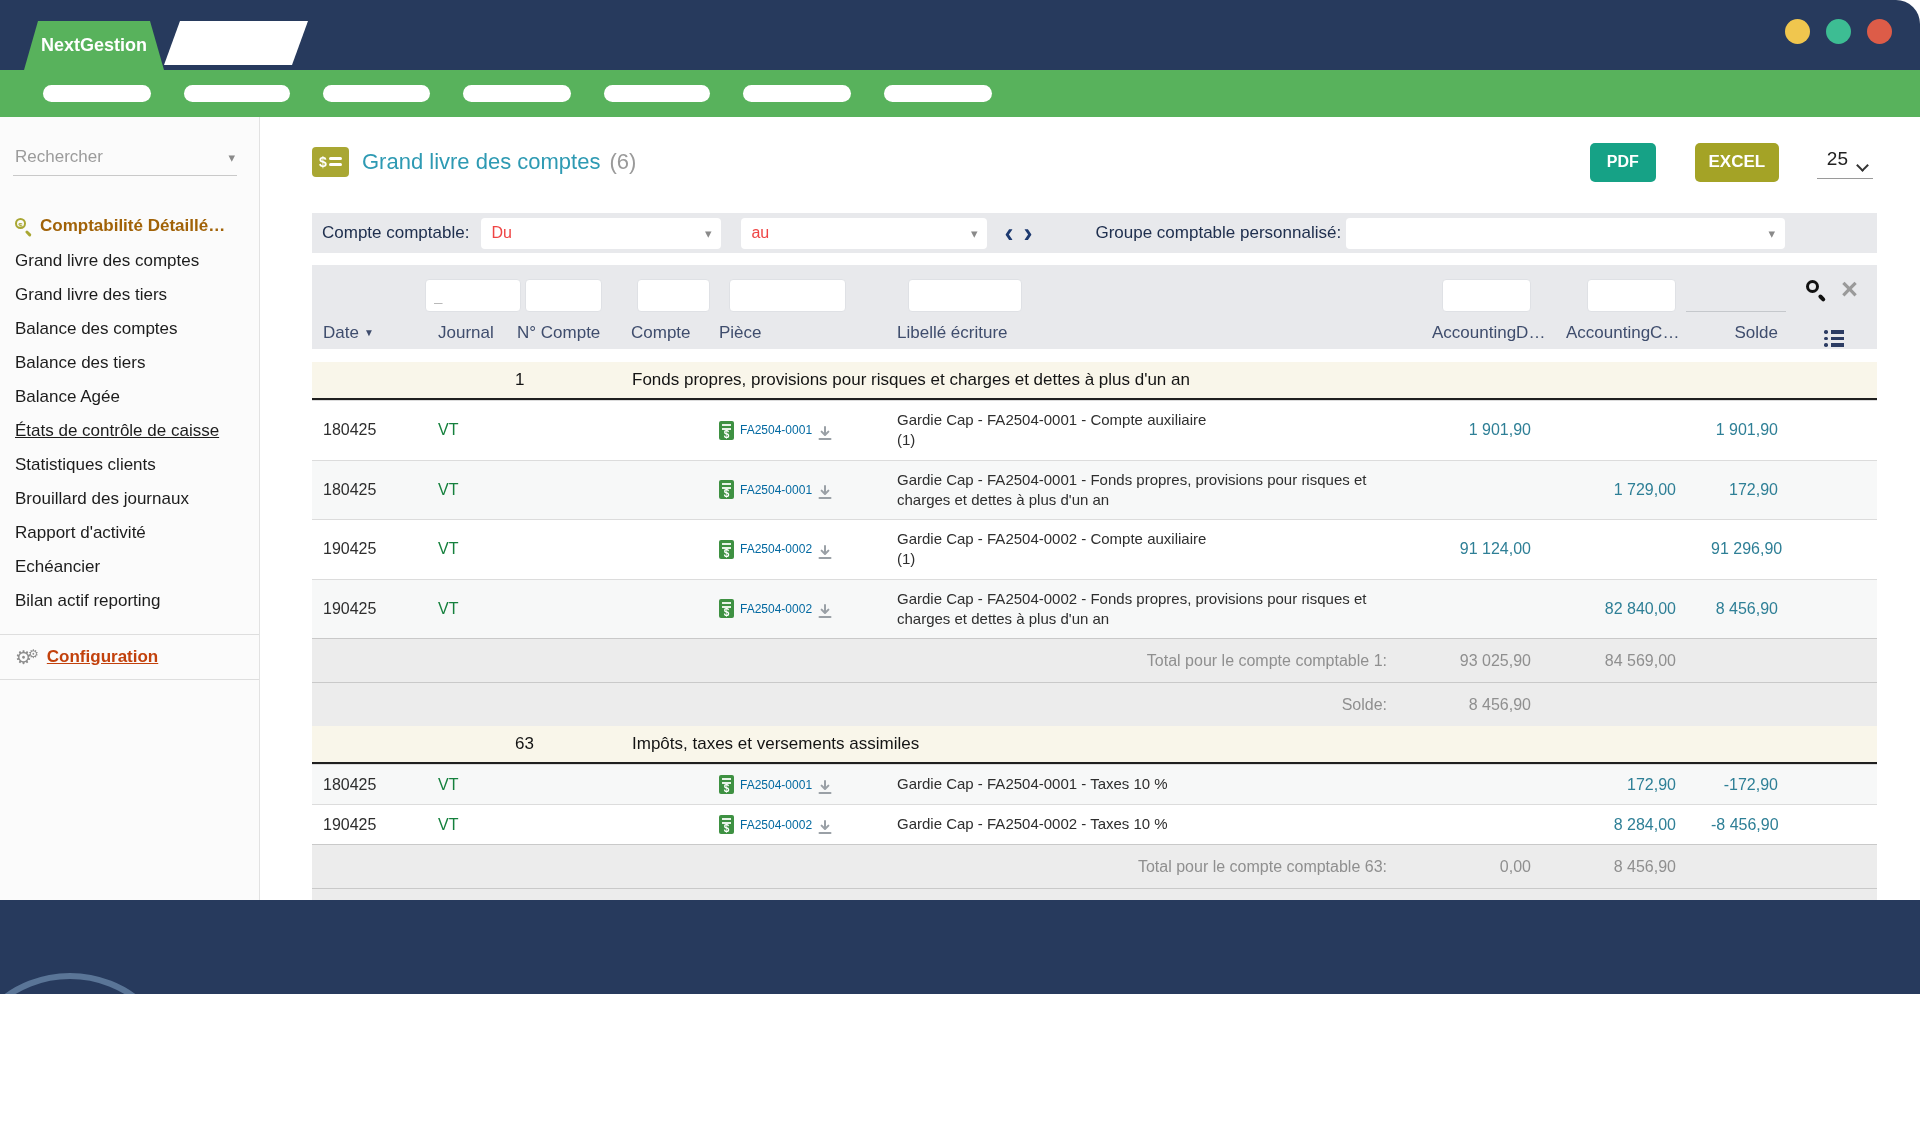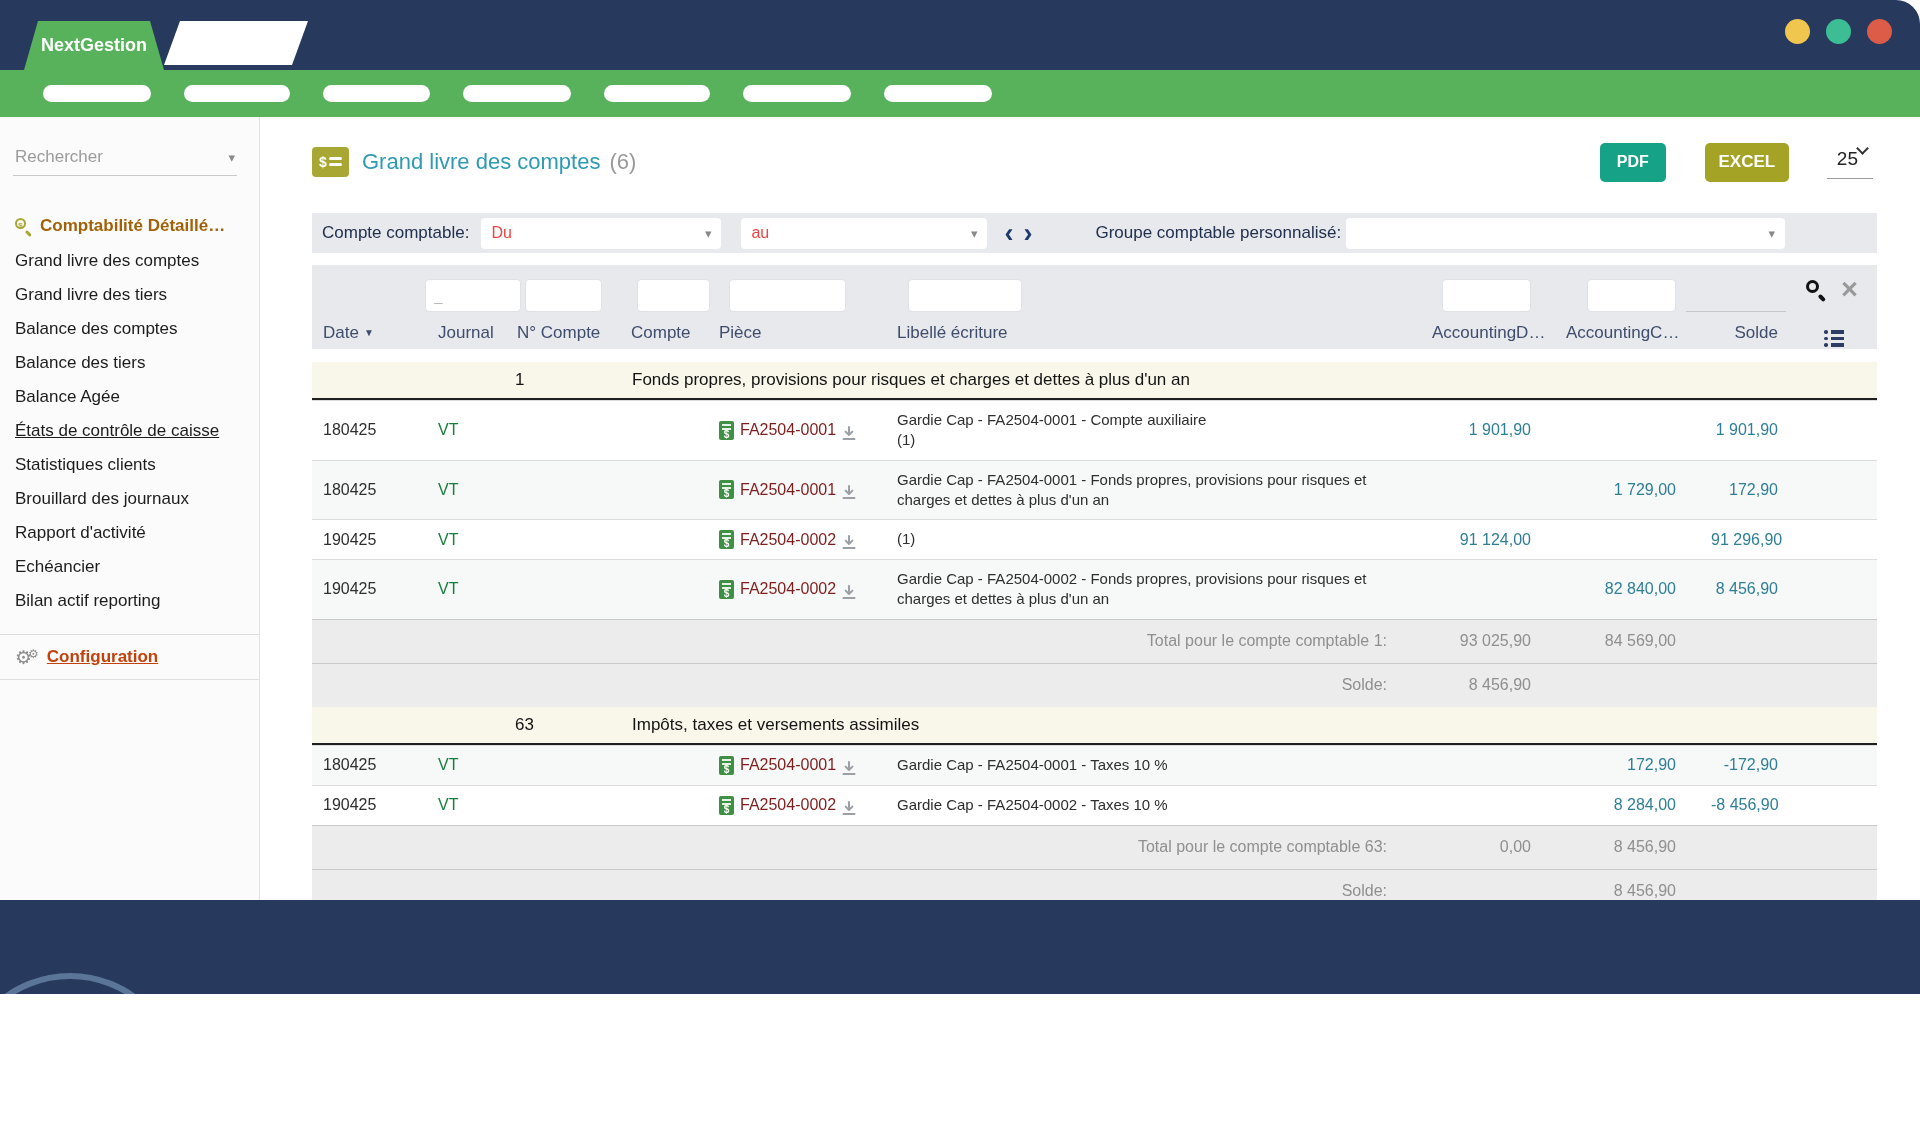--- a/index.html
+++ b/index.html
@@ -58,21 +58,21 @@
   .doc-icon .d { position:absolute; left:7px; top:7px; color:#fff; font-weight:700; font-size:14px; }
   .doc-icon .l1,.doc-icon .l2 { position:absolute; left:17px; width:13px; height:2.5px; background:#fff; border-radius:2px; }
   .doc-icon .l1 { top:10px; } .doc-icon .l2 { top:16px; }
   .page-title { margin-left:13px; font-size:22px; color:#2e9ab3; }
   .page-count { margin-left:9px; font-size:22px; color:#9a9a9a; }
   .title-spacer { flex:1; }
   .btn { border:none; border-radius:5px; color:#fff; font-weight:700; cursor:pointer;
     height:39px; display:flex; align-items:center; justify-content:center; }
   .btn-pdf { width:66px; background:#16a286; font-size:16px; }
   .btn-excel { width:84px; background:#a4a326; font-size:17px; margin-left:39px; }
-  .page-size { margin-left:38px; margin-right:4px; display:flex; align-items:flex-start; 
+  .page-size { margin-left:38px; margin-right:4px; display:flex; align-items:flex-end; gap:10px;
     border-bottom:1px solid #9a9a9a; padding:2px 6px 8px 10px; cursor:pointer; }
   .page-size span { font-size:19px; color:#222; }
   .chev-down { width:9px; height:9px; border-right:2.5px solid #333; border-bottom:2.5px solid #333;
     transform:rotate(45deg); margin-top:-4px; }
 
   
   .filter-bar { margin-top:28px; height:40px; background:#e8e9ec; display:flex; align-items:center; }
   .f-label { font-size:17px; color:#20304f; margin-left:10px; white-space:nowrap; }
   .select { position:relative; background:#fff; border-radius:4px; height:31px; display:flex; align-items:center;
     padding-left:10px; cursor:pointer; }
@@ -126,21 +126,21 @@
   .row-data:first-of-type { border-top:none; }
   .row-data.alt { background:#f7f8f8; }
   .cell { padding-left:11px; }
   .c-journal { color:#15803d; }
   .c-piece { display:flex; align-items:center; }
   .inv-icon { position:relative; width:15px; height:19px; background:#3e9142; border-radius:2px; flex:0 0 auto; }
   .inv-icon:before { content:""; position:absolute; left:2.5px; top:3px; width:9px; height:2px; background:#e8f3e8;
     box-shadow:0 4px 0 #e8f3e8; }
   .inv-icon:after { content:"$"; position:absolute; left:0; right:0; bottom:0px; color:#fff; font-size:10px;
     font-weight:700; text-align:center; }
-  .piece-link { color:#7f1d1d; font-size:16px; margin:0 5px 0 6px; text-decoration:none; cursor:pointer; }
+  .piece-link { color:#0369a1; font-size:12px; margin:0 5px 0 6px; text-decoration:none; cursor:pointer; }
   .dl-icon { cursor:pointer; display:inline-flex; margin-top:6px; }
   .c-libelle { font-size:15px; line-height:1.35; padding-right:20px; }
   .num { text-align:right; padding-right:35px; color:#2e7f96; white-space:nowrap; }
   .row-total { background:#ececec; border-top:1px solid #c9c9c9; height:44px; font-size:16px; color:#8f8f8f; }
   .row-total .tlabel { grid-column:1 / 7; text-align:right; padding-right:45px;padding-left:24px; }
   .row-total .num { color:#8f8f8f; }
   .row-grand { background:#e4e4e5; border-top:1px solid #c9c9c9; height:47px; font-size:16px; color:#8f8f8f; }
   .row-grand .glab { padding-left:2px; }
   .row-grand .num { color:#8f8f8f; }
 
@@ -361,20 +361,21 @@
               <span class="inv-icon"></span>
               <a class="piece-link">FA2504-0002</a>
               <span class="dl-icon">
                 <svg width="16" height="15" viewBox="0 0 16 15" fill="none">
                   <path d="M8 1v7.2M4.6 5.6 8 9l3.4-3.4" stroke="#9aa0a6" stroke-width="2" stroke-linecap="round" stroke-linejoin="round"></path>
                   <path d="M2.5 13h11" stroke="#9aa0a6" stroke-width="2" stroke-linecap="round"></path>
                 </svg>
               </span>
             </div>
             <div class="cell c-libelle">
+              <div>Gardie Cap - FA2504-0002 - Compte auxiliaire</div>
               <div>(1)</div>
             </div>
             <div class="num">91 124,00</div>
             <div class="num"></div>
             <div class="num">91 296,90</div>
             <div></div>
           </div>
           <div class="grid row row-data alt">
             <div class="cell c-date">190425</div>
             <div class="cell c-journal">VT</div>

